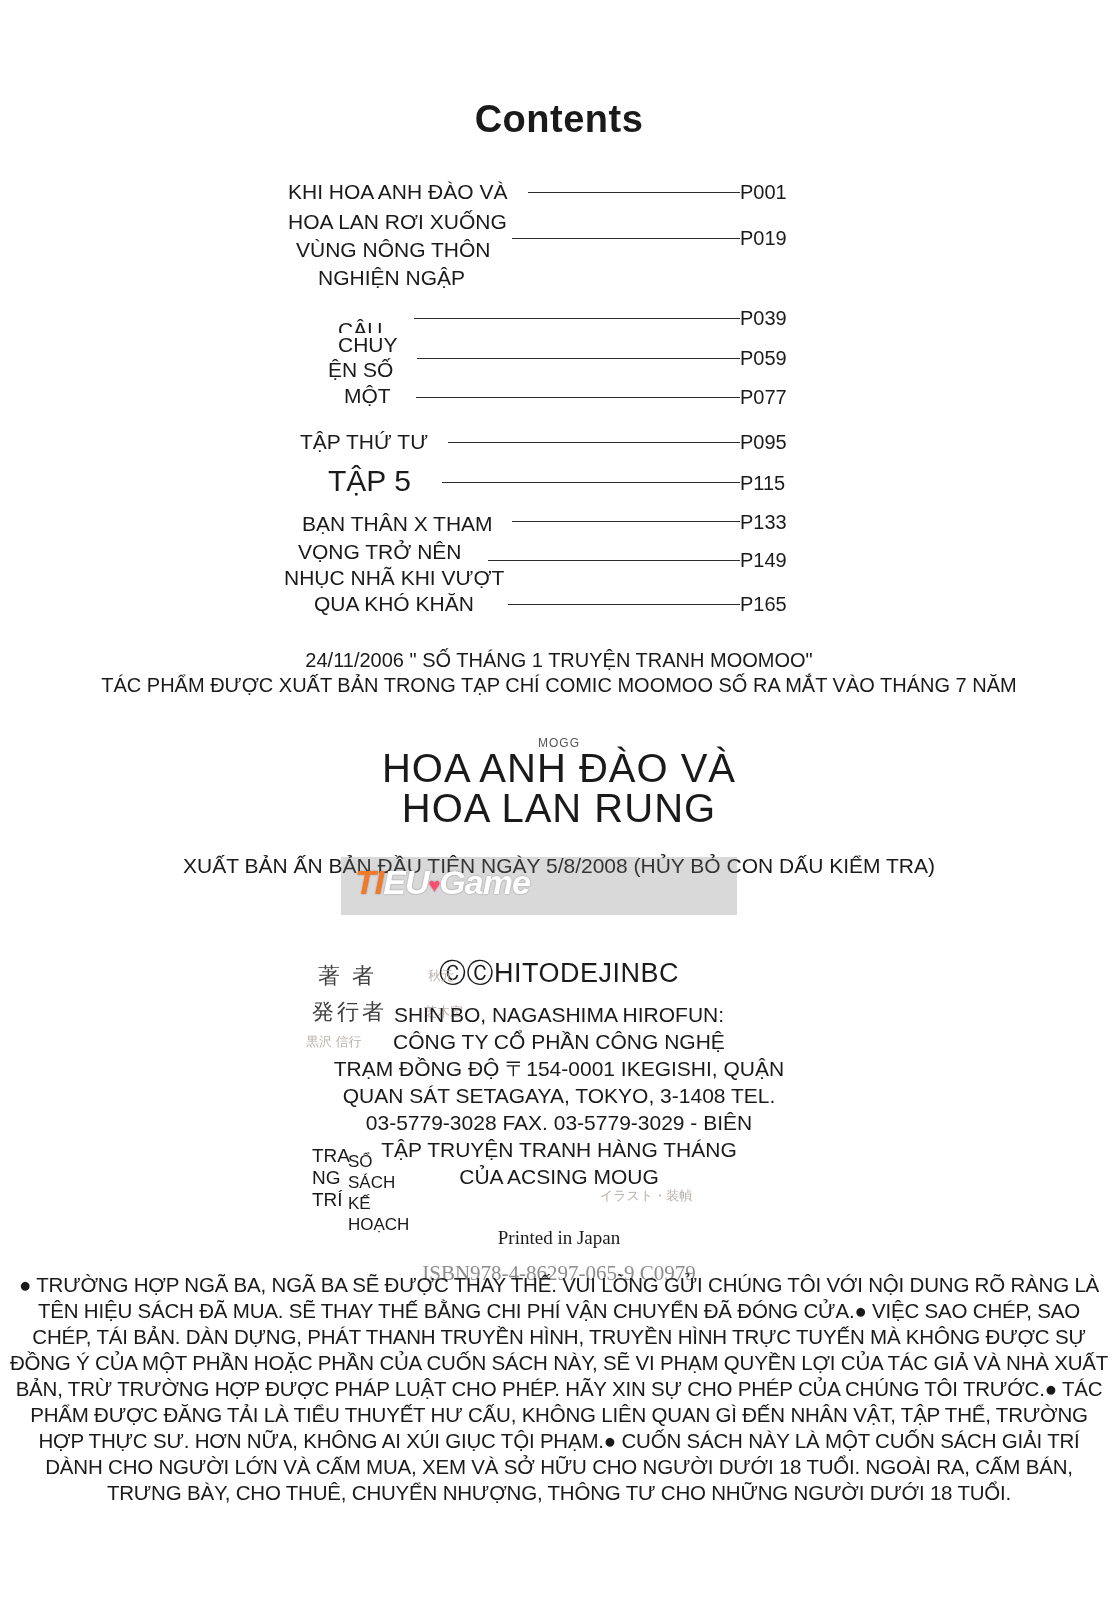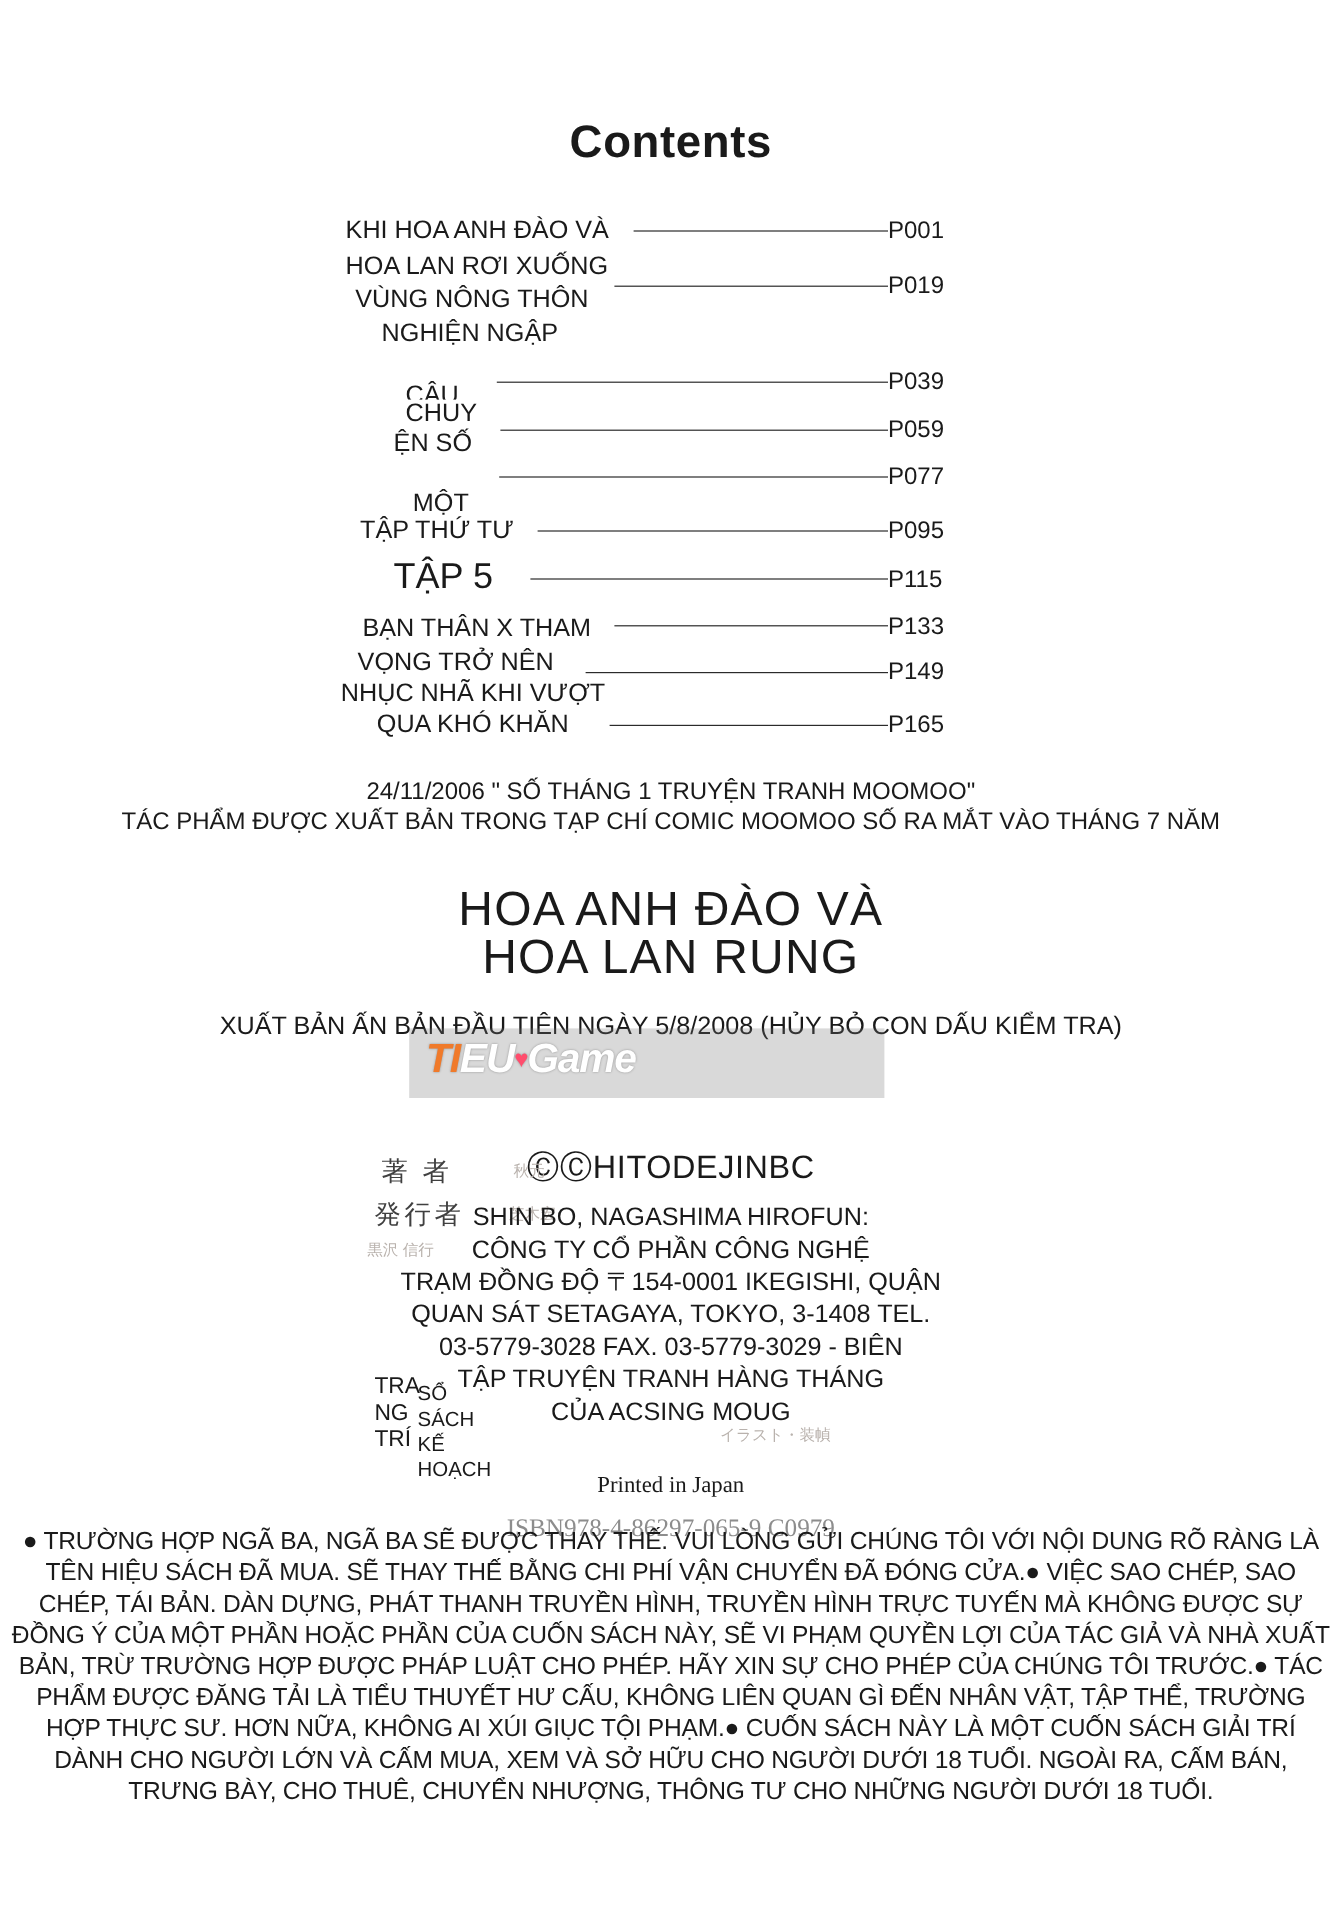--- a/index.html
+++ b/index.html
@@ -252,21 +252,21 @@
       <span class="toc-label" style="left:58px; top:165px;">CHUY</span>
       <span class="leader" style="left:137px; top:190px; width:323px;"></span>
       <span class="toc-page" style="top:179px;">P059</span>
     </div>
 
     <div class="toc-row">
       <span class="toc-label" style="left:48px; top:190px;">ỆN SỐ</span>
     </div>
 
     <div class="toc-row">
-      <span class="toc-label" style="left:64px; top:216px;margin-top:24px;">MỘT</span>
+      <span class="toc-label" style="left:64px; top:216px;">MỘT</span>
       <span class="leader" style="left:136px; top:229px; width:324px;"></span>
       <span class="toc-page" style="top:218px;">P077</span>
     </div>
 
     <div class="toc-row">
       <span class="toc-label" style="left:20px; top:262px;">TẬP THỨ TƯ</span>
       <span class="leader" style="left:168px; top:274px; width:292px;"></span>
       <span class="toc-page" style="top:263px;">P095</span>
     </div>
 
@@ -299,20 +299,21 @@
     </div>
 
   </div>
 
   <div class="note-block">
     <div>24/11/2006 " SỐ THÁNG 1 TRUYỆN TRANH MOOMOO"</div>
     <div>TÁC PHẨM ĐƯỢC XUẤT BẢN TRONG TẠP CHÍ COMIC MOOMOO SỐ RA MẮT VÀO THÁNG 7 NĂM</div>
   </div>
 
   <div class="pub-block">
+    <div class="pub-tiny">MOGG</div>
     <div class="pub-title">HOA ANH ĐÀO VÀ</div>
     <div class="pub-title" style="margin-top:-8px;">HOA LAN RUNG</div>
     <div class="pub-firstedition">XUẤT BẢN ẤN BẢN ĐẦU TIÊN NGÀY 5/8/2008 (HỦY BỎ CON DẤU KIỂM TRA)</div>
   </div>
 
   <div class="watermark">
     <div class="wm-text"><span class="orange">TI</span><span>EU</span><span class="wm-heart">♥</span><span>Game</span></div>
   </div>
 
   <div class="colophon">

